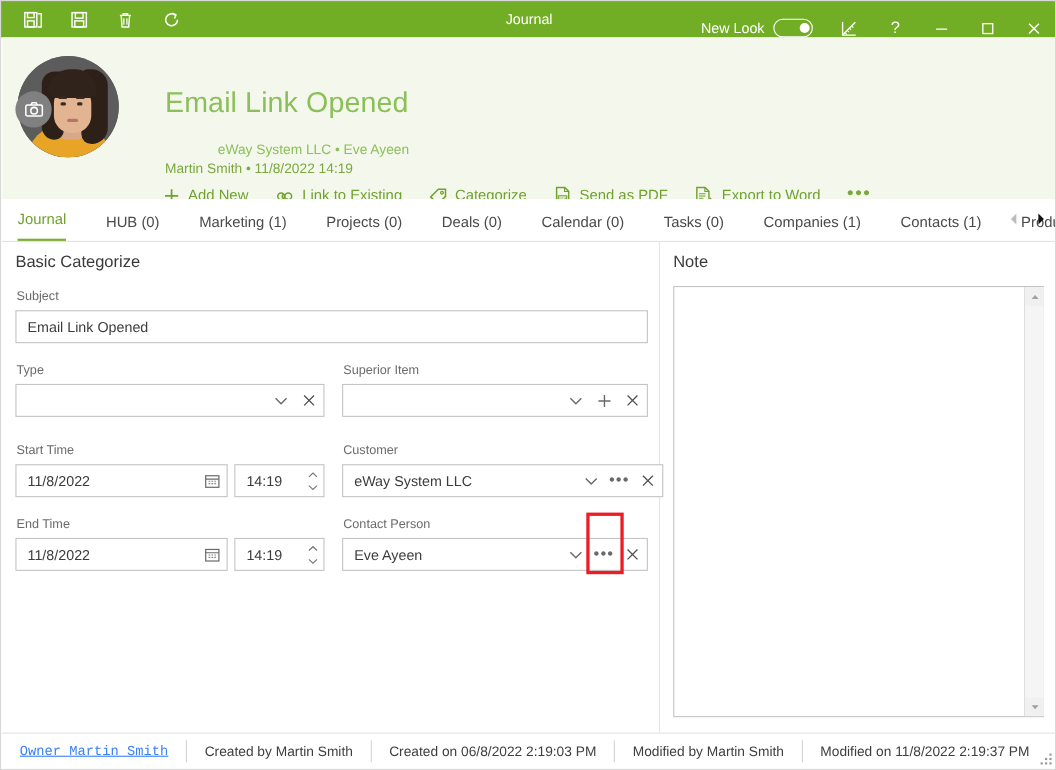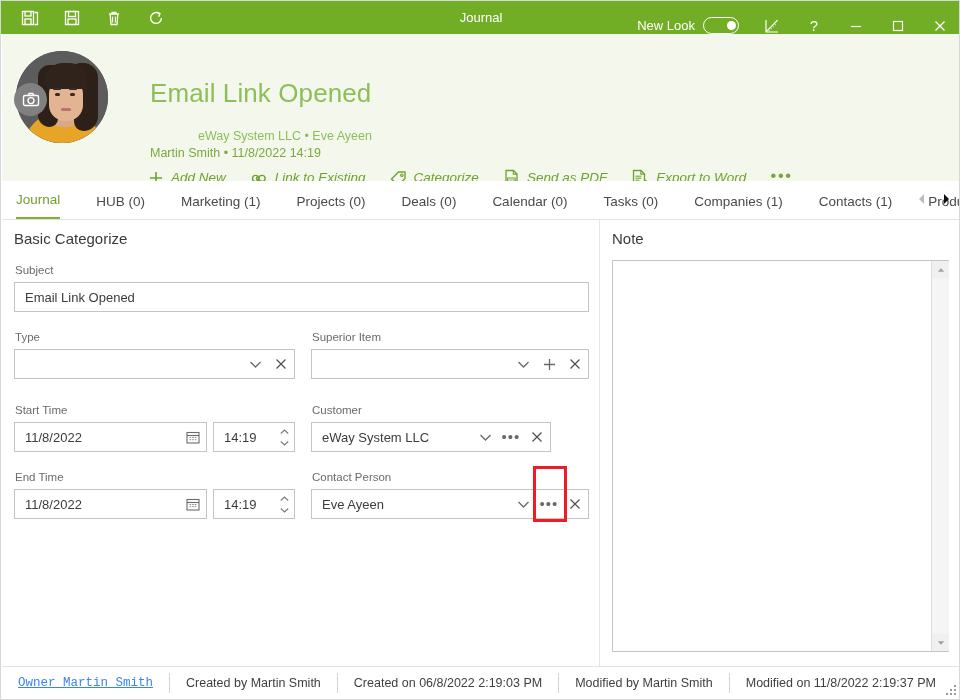--- a/index.html
+++ b/index.html
@@ -141,21 +141,21 @@
   .hdr-sub1 {
     position: absolute; left: 148px; top: 95px;
     font-size: 12.5px; color: #8cbf5a; margin-left: 48px;
   }
   .hdr-sub2 {
     position: absolute; left: 148px; top: 112px;
     font-size: 12.5px; color: #7aa83f;
   }
   .hdr-actions {
     position: absolute; left: 146px; top: 135px;
-    display: flex; align-items: center; font-style: italic;
+    display: flex; align-items: center;
   }
   .hdr-act {
     display: flex; align-items: center;
     font-size: 13.5px; color: #6fa22e;
     margin-right: 24px;
     cursor: pointer;
     white-space: nowrap;
   }
   .hdr-act .ico { margin-right: 7px; display:flex; align-items:center; }
   .dots-act { font-size: 17px; color:#7aa83f; letter-spacing:1.5px; cursor:pointer; margin-top:-3px;}
@@ -566,21 +566,21 @@
           </svg>
       </div>
       <div class="btn-ic">
         <svg width="12" height="12" viewBox="0 0 12 12">
             <path d="M1.5 1.5 L10.5 10.5 M10.5 1.5 L1.5 10.5" stroke="#4f4f4f" stroke-width="1.2"></path>
           </svg>
       </div>
     </div>
 
     <div class="fld-label" style="left:310px; top:184px;">Customer</div>
-    <div class="inp" style="left:309px; top:202px; width:240px;">
+    <div class="inp" style="left:309px; top:202px; width:292px;">
       <div class="inp-text">eWay System LLC</div>
       <div class="btn-ic">
         <svg width="13" height="9" viewBox="0 0 13 9">
             <path d="M1.5 2 L6.5 7 L11.5 2" fill="none" stroke="#6a6a6a" stroke-width="1.3"></path>
           </svg>
       </div>
       <div class="btn-ic">
         <span class="dots-ic">•••</span>
       </div>
       <div class="btn-ic">

